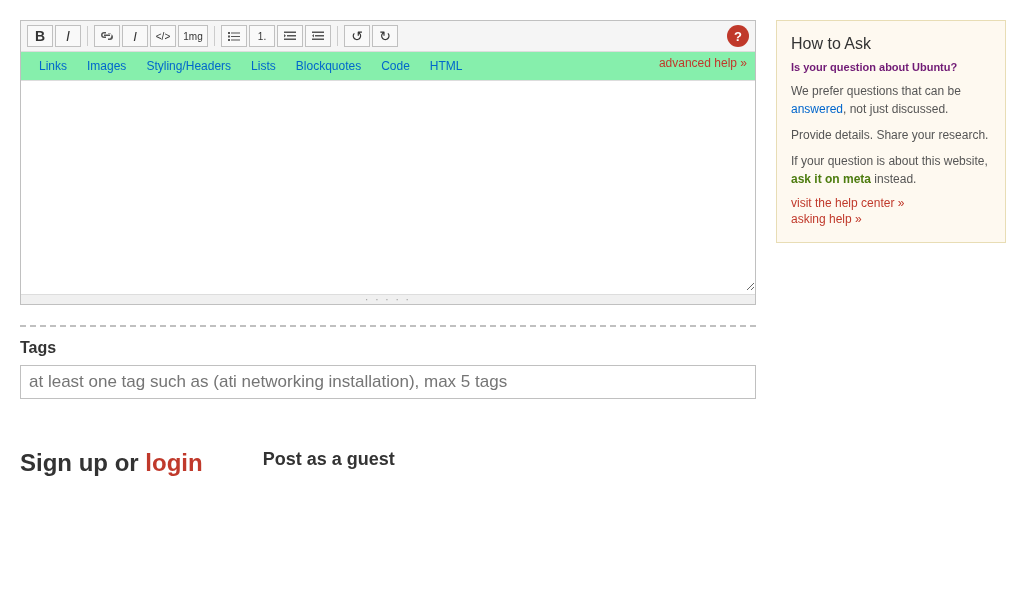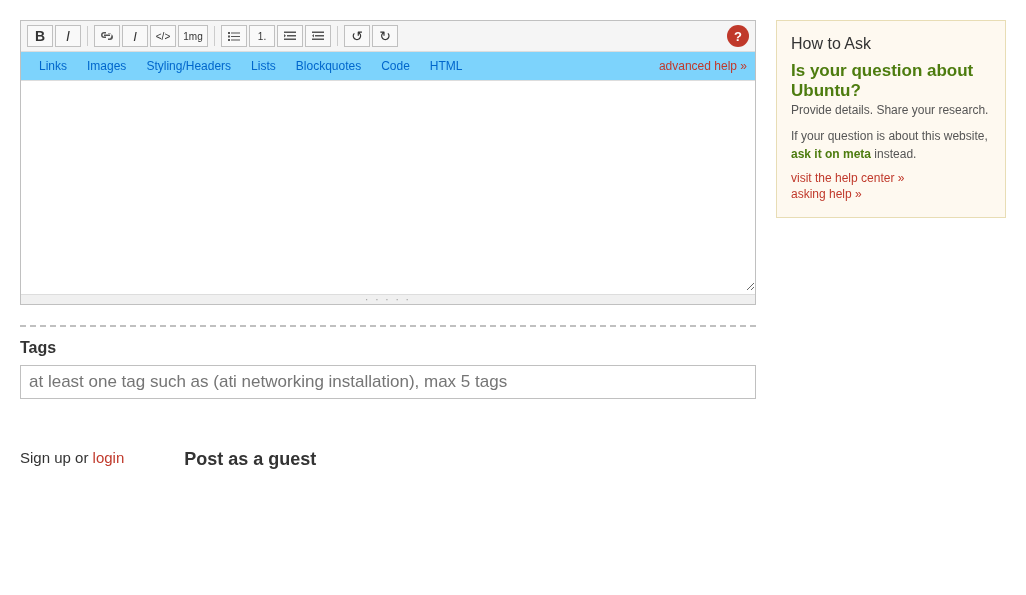--- a/index.html
+++ b/index.html
@@ -104,24 +104,24 @@
       display: inline-flex;
       align-items: center;
       justify-content: center;
       font-weight: bold;
       font-size: 13px;
       cursor: pointer;
     }
 
     .toolbar-row2 {
       display: flex;
-      align-items: center;
+      align-items: flex-start;
       padding: 4px 8px;
       border-bottom: 1px solid #ddd;
-      background: #7dd3fc;
+      background: #86efac;
       gap: 0;
     }
 
     .toolbar-tab {
       padding: 3px 10px;
       font-size: 12px;
       color: #0066cc;
       cursor: pointer;
       text-decoration: none;
       border-right: none;
@@ -186,22 +186,22 @@
 
     
     .footer-section {
       margin-top: 40px;
       display: flex;
       gap: 60px;
       padding-top: 10px;
     }
 
     .signup-text {
-      font-size: 15px;
-      font-weight: normal;
+      font-size: 24px;
+      font-weight: bold;
       color: #333;
     }
 
     .signup-text .login-link {
       color: #c0392b;
     }
 
     .post-as-guest {
       font-size: 18px;
       font-weight: bold;
@@ -216,24 +216,24 @@
     }
 
     .how-title {
       font-size: 16px;
       font-weight: normal;
       color: #333;
       margin-bottom: 8px;
     }
 
     .how-question {
-      font-size: 17px;
-      font-weight: bold;
-      color: #4d7c0f;
-      margin-bottom: 0;
+      font-size: 11px;
+      font-weight: bold;
+      color: #701a75;
+      margin-bottom: 9px;
     }
 
     .how-text {
       font-size: 12px;
       color: #555;
       margin-bottom: 8px;
       line-height: 1.5;
     }
 
     .how-text a, .how-link {
@@ -364,20 +364,23 @@
       <div class="post-as-guest">Post as a guest</div>
     </div>
 
   </div>
 
   <div class="right-column">
     <div class="how-to-ask">
       <div class="how-title">How to Ask</div>
       <div class="how-question">Is your question about Ubuntu?</div>
       <div class="how-text">
+        <span>We prefer questions that can be </span><a>answered</a><span>, not just discussed.</span>
+      </div>
+      <div class="how-text">
         <span>Provide details. Share your research.</span>
       </div>
       <div class="how-text">
         <span>If your question is about this website,</span><br>
         <a class="bold-link">ask it on meta</a><span> instead.</span>
       </div>
       <div class="help-links">
         <a class="help-link-item">visit the help center »</a>
         <a class="help-link-item">asking help »</a>
       </div>

